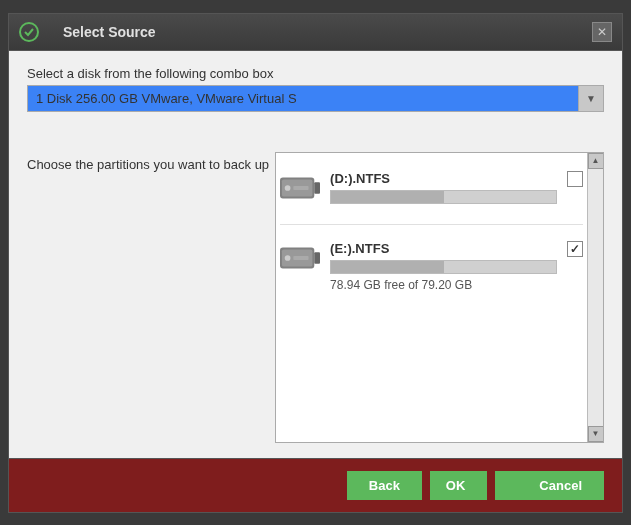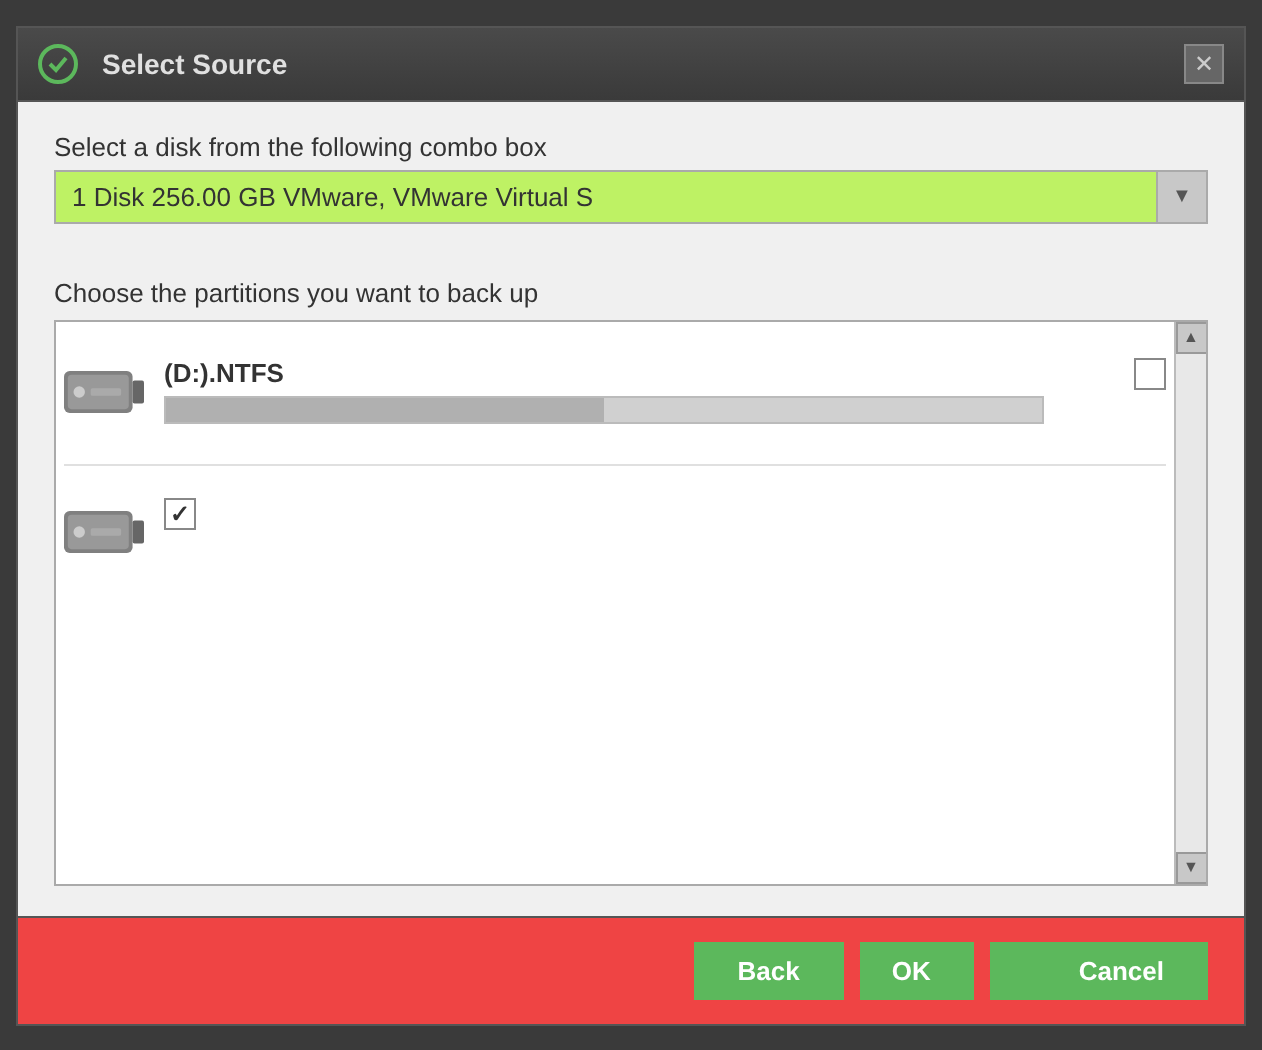--- a/index.html
+++ b/index.html
@@ -20,21 +20,21 @@
       min-height: 500px;
       display: flex;
       flex-direction: column;
     }
     .title-bar {
       background: linear-gradient(to bottom, #4a4a4a, #3a3a3a);
       display: flex;
       align-items: center;
       padding: 8px 10px;
       border-bottom: 1px solid #555;
-      gap: 12px;
+      gap: 24px;
     }
     .title-bar-icon {
       width: 20px;
       height: 20px;
       color: #5cb85c;
     }
     .title-bar-text {
       color: #e0e0e0;
       font-size: 14px;
       font-weight: bold;
@@ -51,35 +51,35 @@
       align-items: center;
       justify-content: center;
       font-size: 12px;
     }
     .content {
       background: #f0f0f0;
       flex: 1;
       padding: 15px 18px;
       display: flex;
       flex-direction: column;
-      gap: 22px;
+      gap: 12px;
     }
     .section-label {
       color: #333;
       font-size: 13px;
       margin-bottom: 4px;
     }
     .combo-wrapper {
       position: relative;
       width: 100%;
     }
     .combo-box {
       width: 100%;
       padding: 5px 28px 5px 8px;
-      background: #bef264;
+      background: #3b82f6;
       border: 1px solid #aaa;
       color: #333;
       font-size: 13px;
       appearance: none;
       cursor: pointer;
     }
     .combo-arrow {
       position: absolute;
       right: 0;
       top: 0;
@@ -192,21 +192,21 @@
     .cb.checked {
       background: white;
     }
     .cb.checked::after {
       content: '✓';
       font-size: 12px;
       color: #333;
       font-weight: bold;
     }
     .footer {
-      background: #ef4444;
+      background: #7f1d1d;
       padding: 12px 18px;
       display: flex;
       justify-content: flex-end;
       gap: 8px;
       border-top: 1px solid #555;
     }
     .btn {
       padding: 7px 22px;
       border: none;
       cursor: pointer;
@@ -246,21 +246,21 @@
       <div class="combo-wrapper">
         <select class="combo-box">
           <option>1 Disk 256.00 GB VMware,  VMware Virtual S</option>
         </select>
         <div class="combo-arrow">
           <span style="font-size:10px;color:#555;">▼</span>
         </div>
       </div>
     </div>
 
-    <div style="display:flex;flex-direction:column;flex:1;gap:6px;">
+    <div style="display:flex;flex:1;gap:6px;margin-top:28px;">
       <div class="choose-label">Choose the partitions you want to back up</div>
 
       <div class="partitions-container">
 
         <div class="partitions-list">
 
           <div class="partition-item">
             <div class="partition-icon">
               <svg width="42" height="30" viewBox="0 0 42 30">
                 <rect x="0" y="4" width="36" height="22" rx="3" fill="#808080"></rect>
@@ -284,20 +284,27 @@
           <div class="partition-item">
             <div class="partition-icon">
               <svg width="42" height="30" viewBox="0 0 42 30">
                 <rect x="0" y="4" width="36" height="22" rx="3" fill="#808080"></rect>
                 <rect x="2" y="6" width="32" height="18" rx="2" fill="#999"></rect>
                 <rect x="36" y="9" width="6" height="12" rx="1" fill="#666"></rect>
                 <circle cx="8" cy="15" r="3" fill="#ccc"></circle>
                 <rect x="14" y="13" width="16" height="4" rx="1" fill="#aaa"></rect>
               </svg>
             </div>
+            <div class="partition-info">
+              <div class="partition-name">(E:).NTFS</div>
+              <div class="partition-bar-bg">
+                <div class="partition-bar-fill" style="width:50%;"></div>
+              </div>
+              <div class="partition-free">78.94 GB free of 79.20 GB</div>
+            </div>
             <div class="cb checked"></div>
           </div>
         </div>
 
         <div class="scrollbar-track">
           <div class="scrollbar-btn">▲</div>
           <div class="scrollbar-area"></div>
           <div class="scrollbar-btn">▼</div>
         </div>
       </div>

